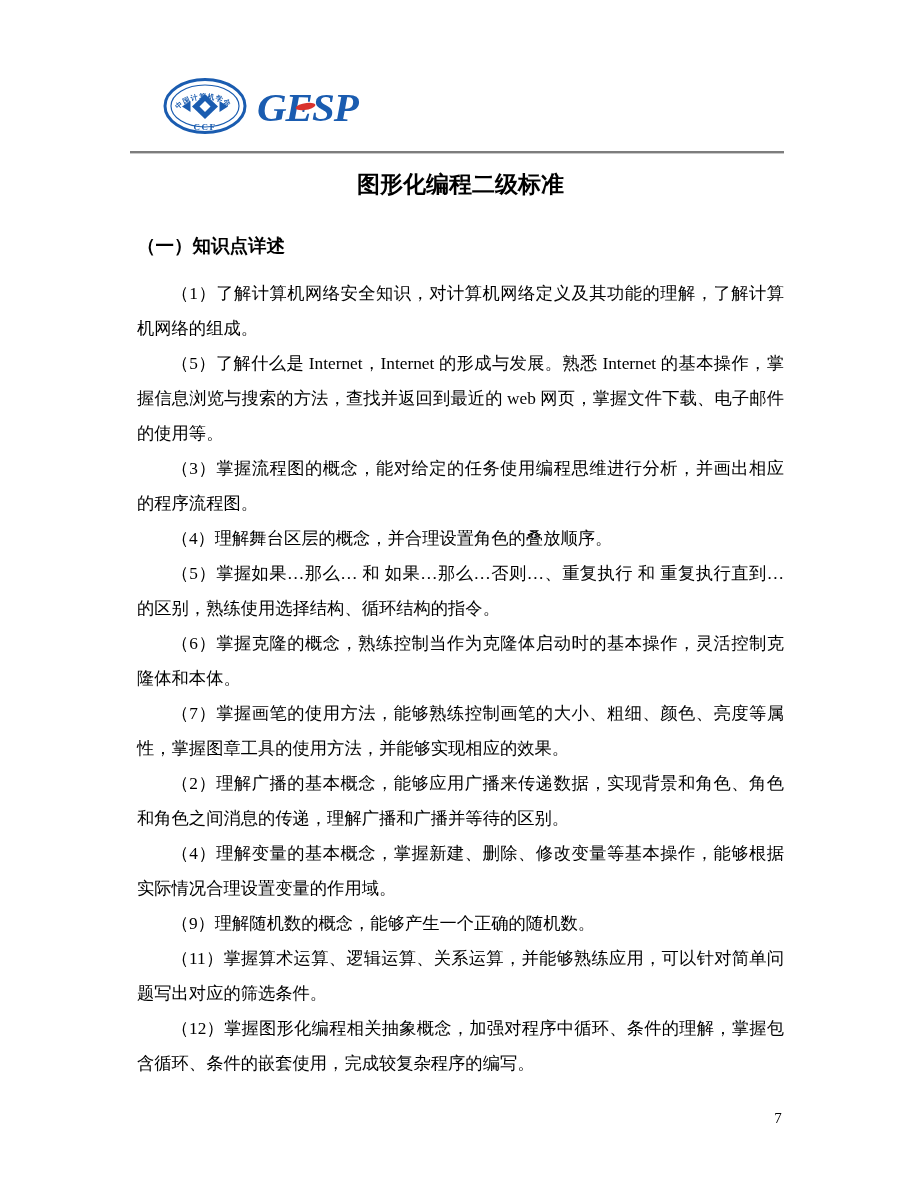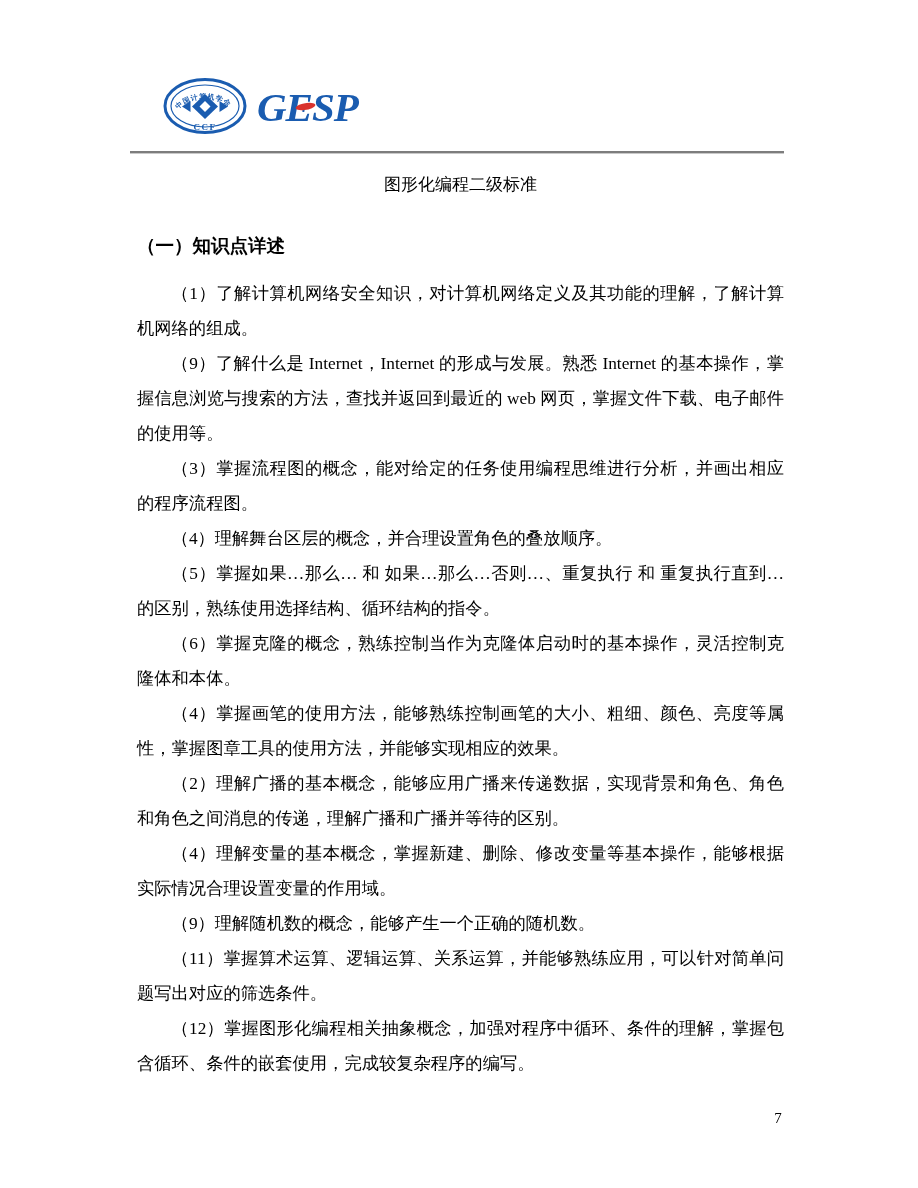--- a/index.html
+++ b/index.html
@@ -41,21 +41,21 @@
     border-top: 2px solid #7d7d7d;
     border-bottom: 1px solid #c9c9c9;
   }
 
   
   .content {
     position: absolute; left: 137px; top: 0; width: 647px;
   }
   .title {
     margin: 171px 0 0 0;
-    font-size: 17px; font-weight: normal;
+    font-size: 23px; font-weight: bold;
     text-align: center; line-height: 28px;
   }
   .section-heading {
     margin: 33px 0 16px 0;
     font-size: 18.5px; font-weight: bold;
     line-height: 28px;
   }
   .content p {
     margin: 0;
     font-size: 17.3px;
@@ -100,26 +100,26 @@
     </div>
   </div>
 
   <div class="hr"></div>
 
   <div class="content">
     <h1 class="title">图形化编程二级标准</h1>
     <h2 class="section-heading">（一）知识点详述</h2>
 
     <p class="first">（1）了解计算机网络安全知识，对计算机网络定义及其功能的理解，了解计算机网络的组成。</p>
-    <p>（9）了解什么是 Internet，Internet 的形成与发展。熟悉 Internet 的基本操作，掌握信息浏览与搜索的方法，查找并返回到最近的 web 网页，掌握文件下载、电子邮件的使用等。</p>
+    <p>（5）了解什么是 Internet，Internet 的形成与发展。熟悉 Internet 的基本操作，掌握信息浏览与搜索的方法，查找并返回到最近的 web 网页，掌握文件下载、电子邮件的使用等。</p>
     <p>（3）掌握流程图的概念，能对给定的任务使用编程思维进行分析，并画出相应的程序流程图。</p>
     <p>（4）理解舞台区层的概念，并合理设置角色的叠放顺序。</p>
     <p>（5）掌握如果…那么… 和 如果…那么…否则…、重复执行 和 重复执行直到…的区别，熟练使用选择结构、循环结构的指令。</p>
     <p>（6）掌握克隆的概念，熟练控制当作为克隆体启动时的基本操作，灵活控制克隆体和本体。</p>
-    <p>（4）掌握画笔的使用方法，能够熟练控制画笔的大小、粗细、颜色、亮度等属性，掌握图章工具的使用方法，并能够实现相应的效果。</p>
+    <p>（7）掌握画笔的使用方法，能够熟练控制画笔的大小、粗细、颜色、亮度等属性，掌握图章工具的使用方法，并能够实现相应的效果。</p>
     <p>（2）理解广播的基本概念，能够应用广播来传递数据，实现背景和角色、角色和角色之间消息的传递，理解广播和广播并等待的区别。</p>
     <p>（4）理解变量的基本概念，掌握新建、删除、修改变量等基本操作，能够根据实际情况合理设置变量的作用域。</p>
     <p>（9）理解随机数的概念，能够产生一个正确的随机数。</p>
     <p>（11）掌握算术运算、逻辑运算、关系运算，并能够熟练应用，可以针对简单问题写出对应的筛选条件。</p>
     <p>（12）掌握图形化编程相关抽象概念，加强对程序中循环、条件的理解，掌握包含循环、条件的嵌套使用，完成较复杂程序的编写。</p>
   </div>
 
   <div class="page-number">7</div>
 
 </div>

